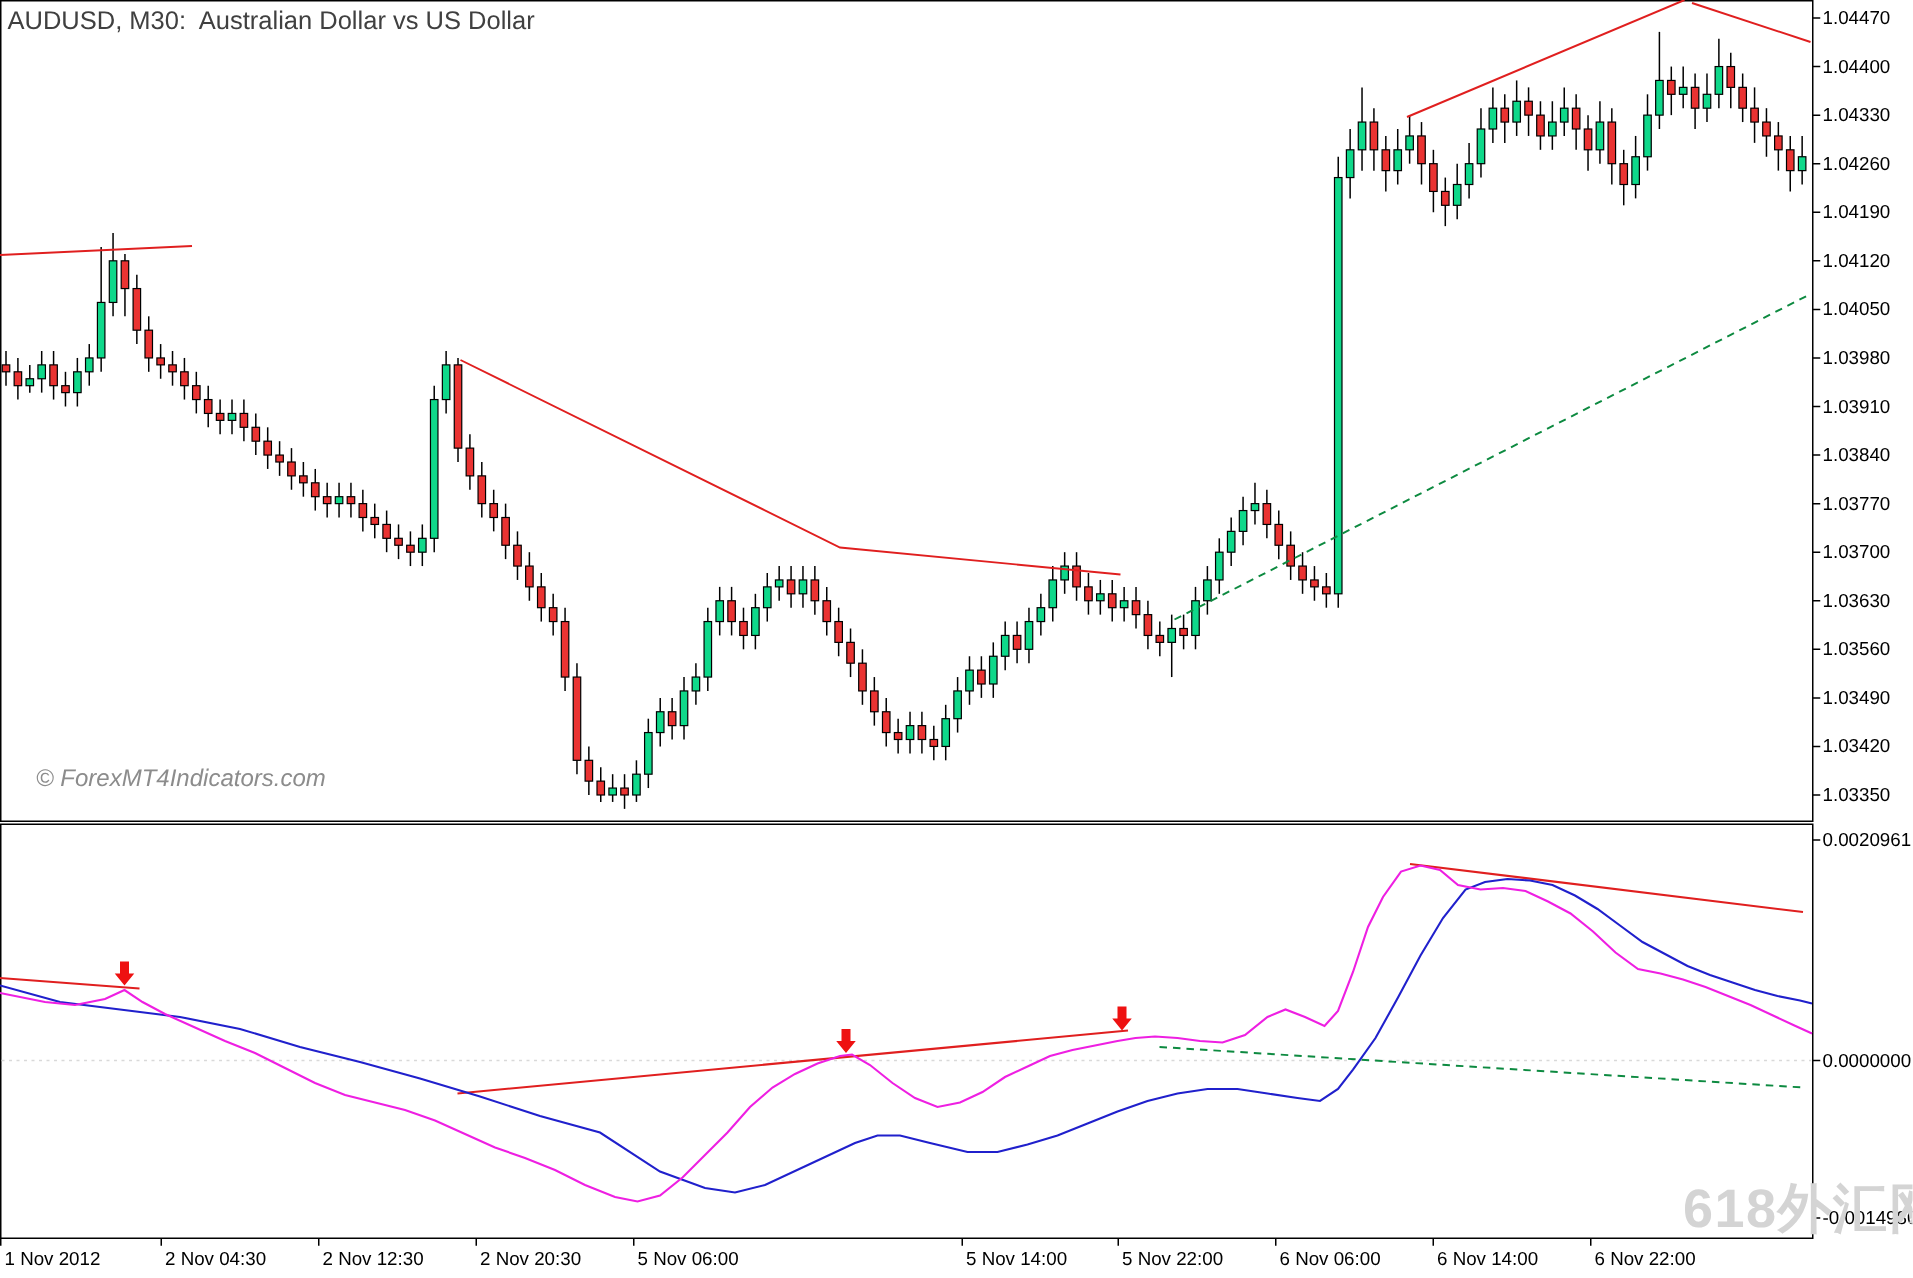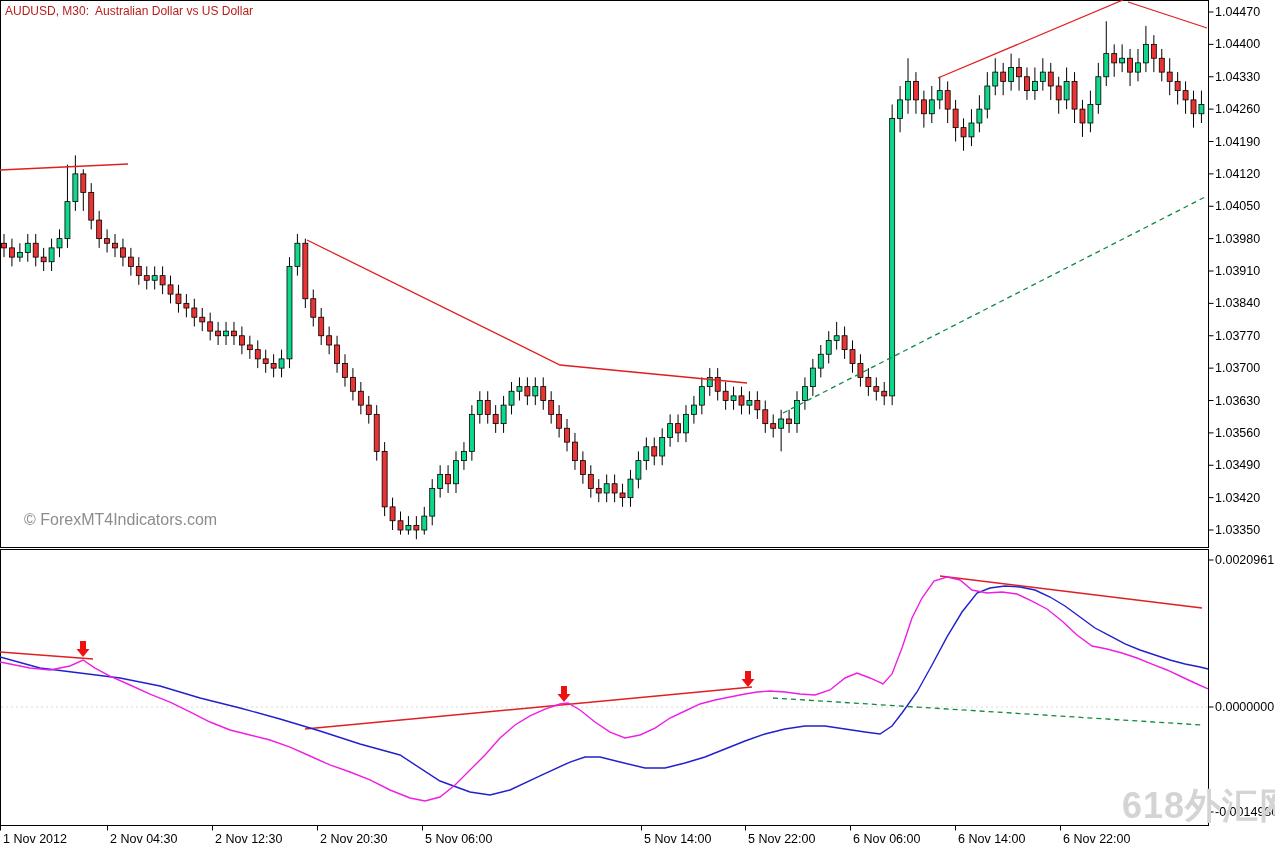--- a/index.html
+++ b/index.html
@@ -1,22 +1,22 @@
 <!DOCTYPE html>
 <html><head>
 <meta charset="utf-8">
 <style>
   html,body{margin:0;padding:0;background:#ffffff;width:1275px;height:852px;overflow:hidden;}
   body{font-family:"Liberation Sans",sans-serif;-webkit-font-smoothing:none;}
   #stage{position:relative;width:1275px;height:852px;background:#fff;}
   #chart-svg{position:absolute;left:0;top:0;}
-  .ovl{position:absolute;color:#b91c1c;font-size:12px;white-space:pre;}
+  .ovl{position:absolute;color:#404040;font-size:17px;white-space:pre;}
   #title{left:5px;top:4px;}
   #macd-label{left:5px;top:553px;}
-  #wm-broker{left:24px;top:511px;font-size:16px;color:#8c8c8c;}
+  #wm-broker{left:24px;top:511px;font-size:16px;color:#8c8c8c;font-style:italic;}
   #wm-site{left:1122px;top:782px;font-size:36px;font-weight:bold;color:#d4d4d4;letter-spacing:1px;z-index:6;}
 </style>
 </head>
 <body>
 
 <div id="stage">
   <svg id="chart-svg" width="1275" height="852">
       <rect x="0.5" y="0.5" width="1208" height="547" fill="none" stroke="#000000"></rect>
       <rect x="0.5" y="549.5" width="1208" height="276" fill="none" stroke="#000000"></rect>
       <line x1="4" y1="233.99999999999608" x2="4" y2="257.1249999999935" stroke="#000000" stroke-width="1"></line>

